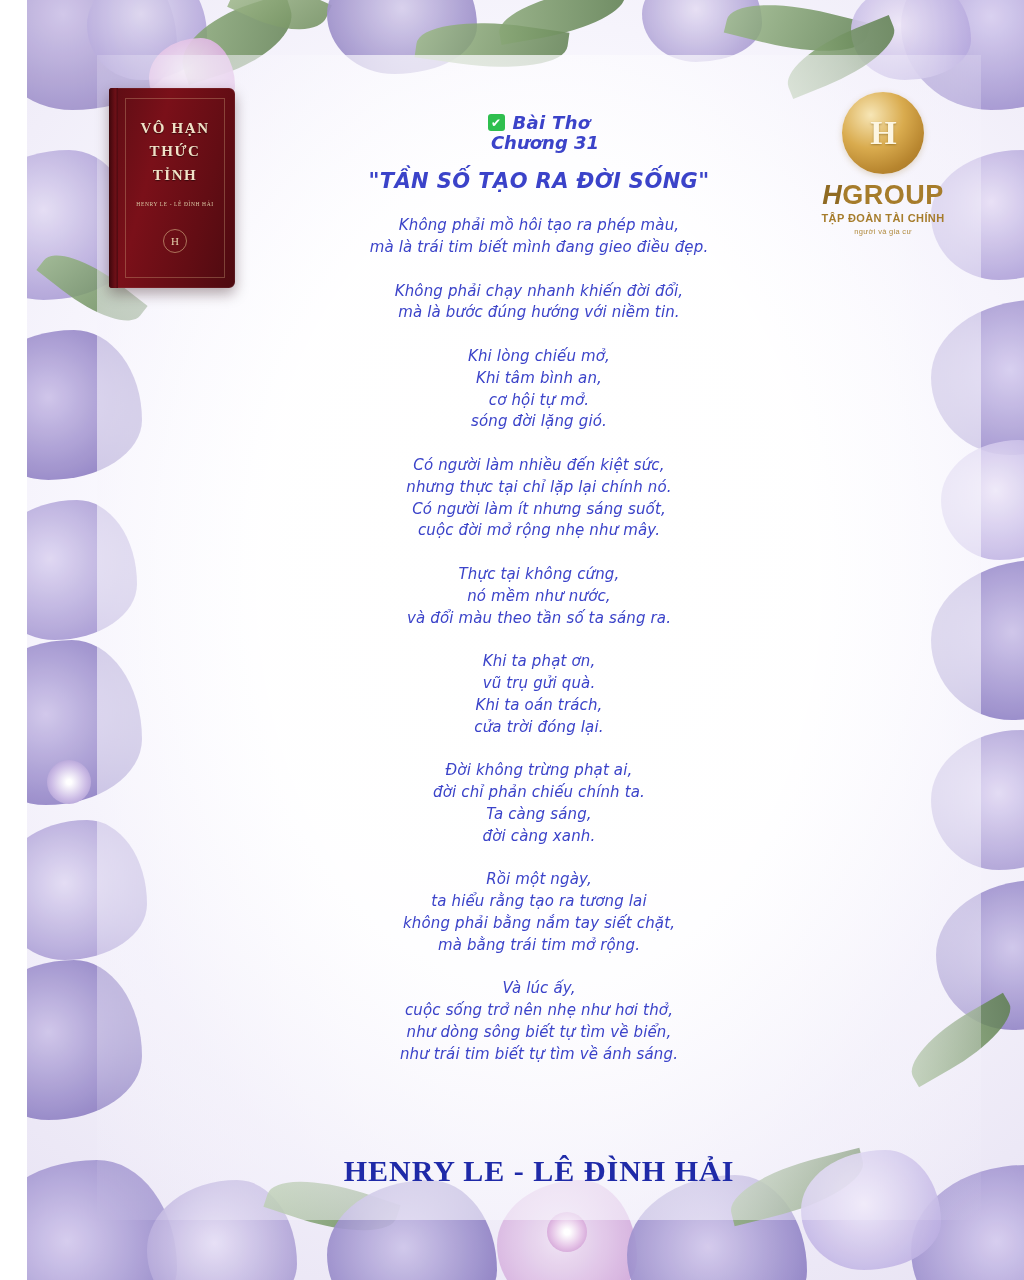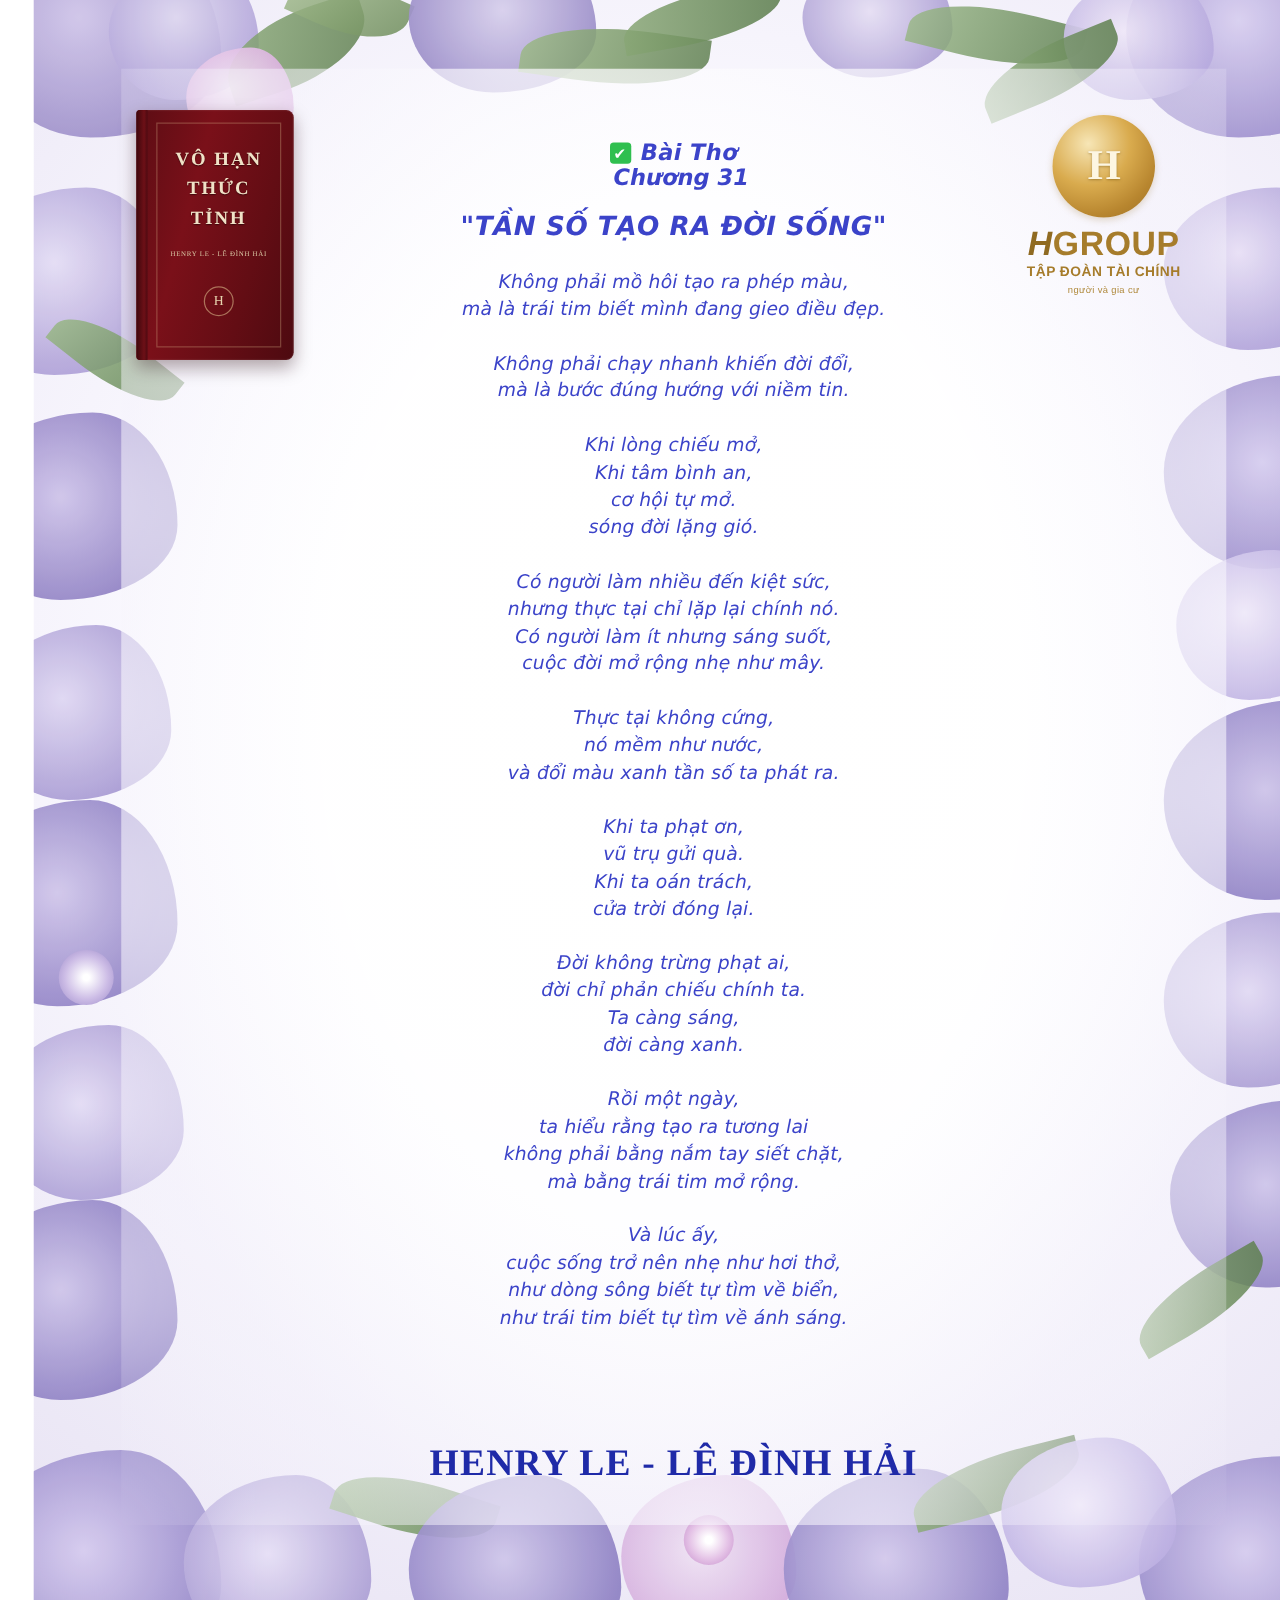--- a/index.html
+++ b/index.html
@@ -330,21 +330,21 @@
         </div>
         <div class="stanza">
           <div>Có người làm nhiều đến kiệt sức,</div>
           <div>nhưng thực tại chỉ lặp lại chính nó.</div>
           <div>Có người làm ít nhưng sáng suốt,</div>
           <div>cuộc đời mở rộng nhẹ như mây.</div>
         </div>
         <div class="stanza">
           <div>Thực tại không cứng,</div>
           <div>nó mềm như nước,</div>
-          <div>và đổi màu xanh tần số ta phát ra.</div>
+          <div>và đổi màu theo tần số ta sáng ra.</div>
         </div>
         <div class="stanza">
           <div>Khi ta phạt ơn,</div>
           <div>vũ trụ gửi quà.</div>
           <div>Khi ta oán trách,</div>
           <div>cửa trời đóng lại.</div>
         </div>
         <div class="stanza">
           <div>Đời không trừng phạt ai,</div>
           <div>đời chỉ phản chiếu chính ta.</div>

